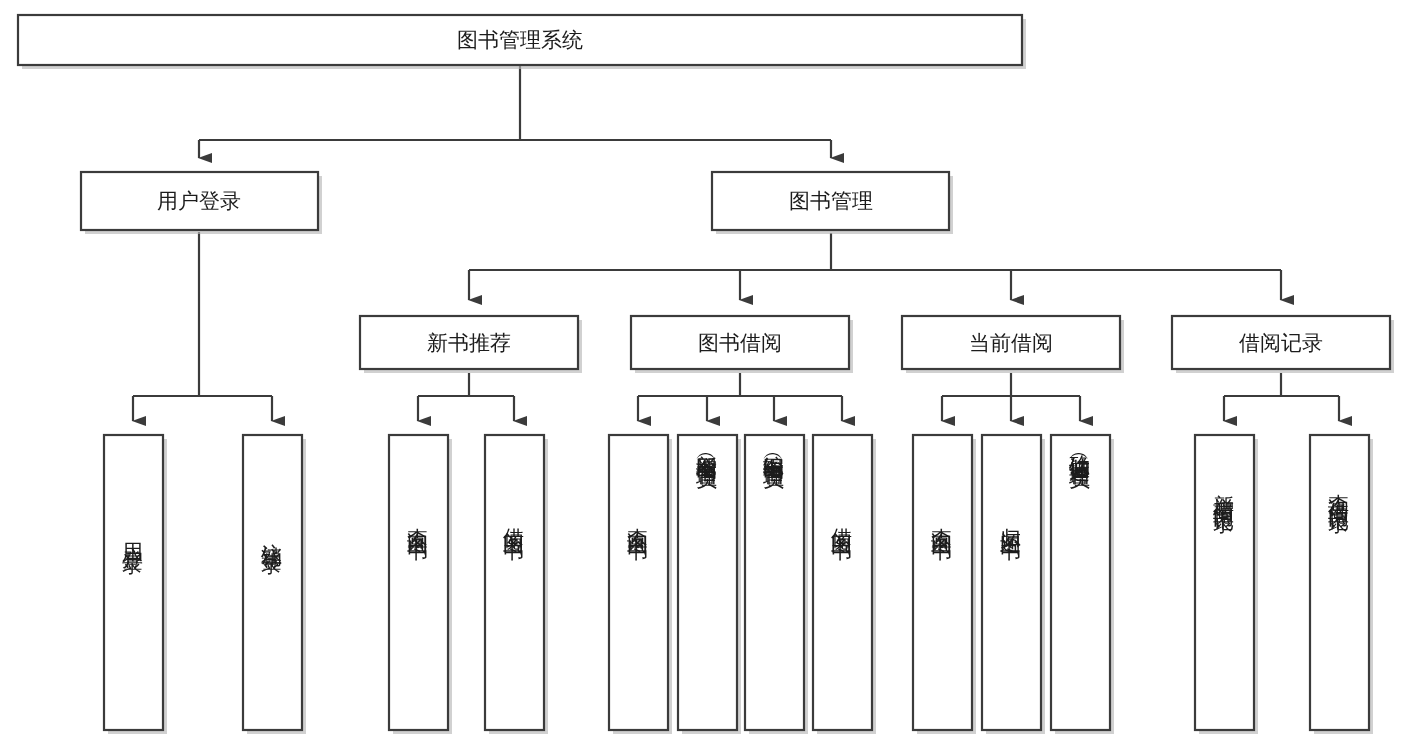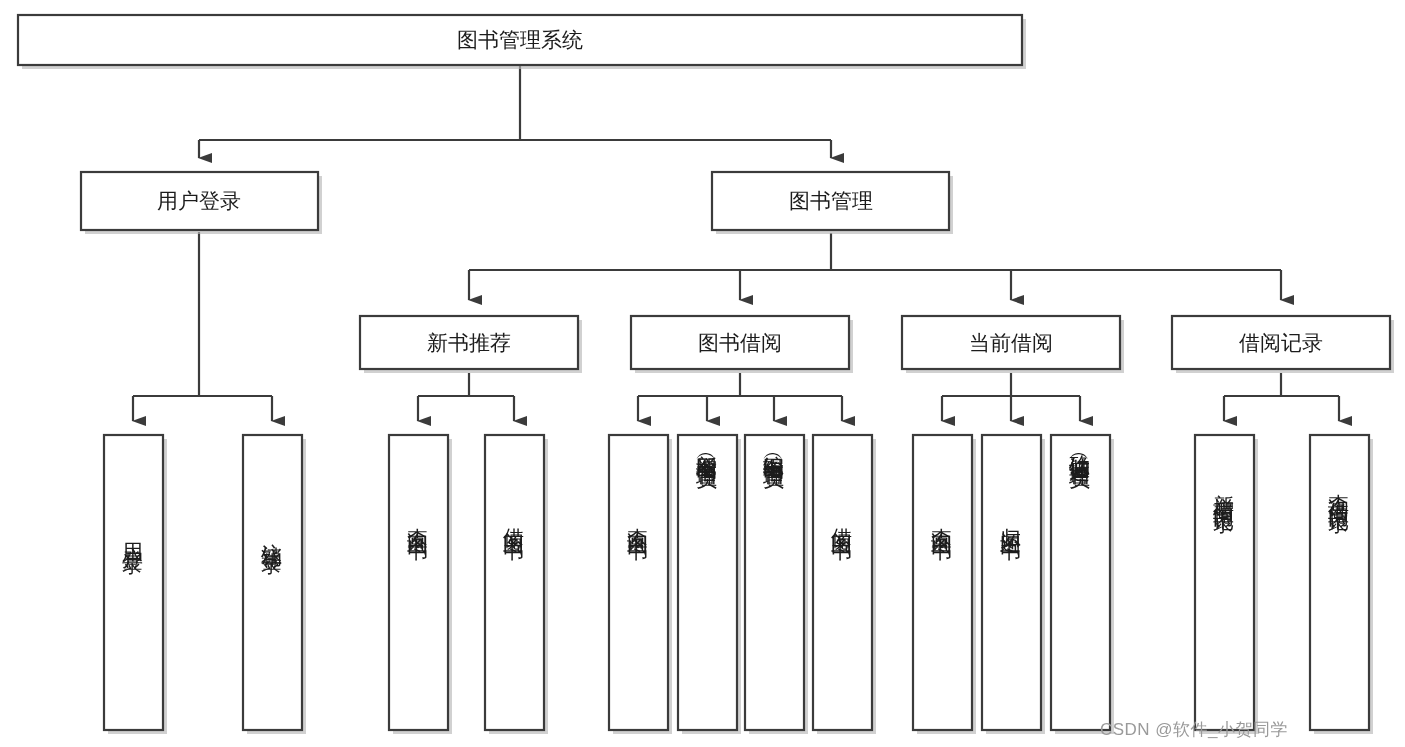--- a/index.html
+++ b/index.html
@@ -249,15 +249,14 @@
     </g>
 
     <g>
       <rect class="node-shadow" x="1314" y="439" width="59" height="295"></rect>
       <rect class="node-rect" x="1310" y="435" width="59" height="295"></rect>
       <text class="node-label-vert" x="1339" y="489" style="writing-mode:vertical-rl;letter-spacing:4px;">查询借阅记录</text>
     </g>
 
   </svg>
 
-  <div class="watermark">CSDN @软件_小贺同学</div>
 
 </div>
 
 </body></html>

